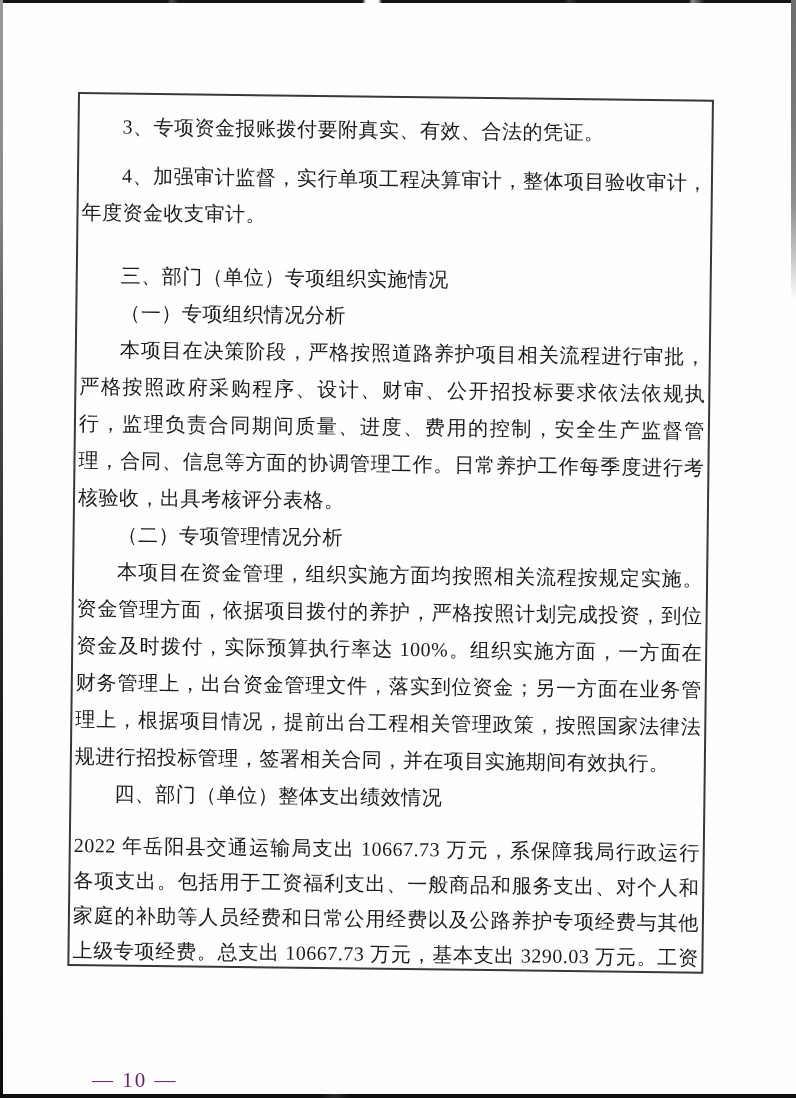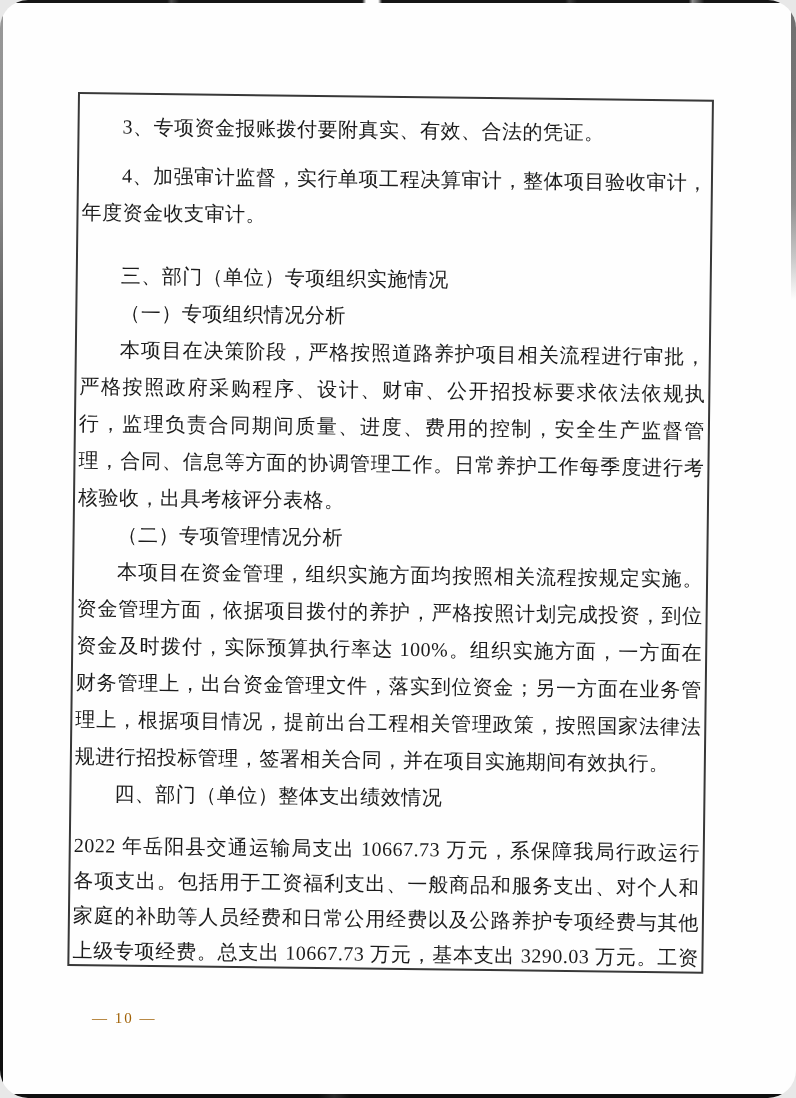--- a/index.html
+++ b/index.html
@@ -8,21 +8,20 @@
     background: #e8e8e8;
   }
   .page {
     position: relative;
     width: 796px;
     height: 1098px;
     background: #fefefe;
     overflow: hidden;
     font-family: "Liberation Serif", "DejaVu Serif", serif;
     color: #1c1c1c;
-    border-radius: 28px;
   }
   
   .edge { position: absolute; pointer-events: none; }
   .edge-top {
     top: 0; left: 0; width: 100%; height: 3px;
     background: linear-gradient(90deg,
       #161616 0%, #161616 21%, #4a4a4a 21.5%, #161616 22.5%,
       #161616 45.5%, rgba(255,255,255,0) 46%, rgba(255,255,255,0) 47.5%,
       #161616 48%, #161616 71%, #3a3a3a 71.5%, #161616 72.5%,
       #161616 86.5%, #8a8a8a 87%, #161616 88.5%, #161616 100%);
@@ -66,24 +65,24 @@
   }
   .indent   { text-indent: 2em; }
   .noindent { text-indent: 0; }
   .sp-sm { margin-top: 12px !important; }
   .sp-lg { margin-top: 26px !important; }
   .sp-md { margin-top: 16px !important; }
   .tight { line-height: 35px !important; }
   .pagenum {
     position: absolute;
     left: 92px;
-    top: 1010px;
-    font-size: 15px;
+    top: 1068px;
+    font-size: 21px;
     letter-spacing: 2px;
-    color: #a16207;
+    color: #701a75;
     white-space: pre;
   }
 </style>
 </head>
 <body>
 
 <div class="page">
 
   <div class="edge edge-top"></div>
   <div class="edge edge-left"></div>

